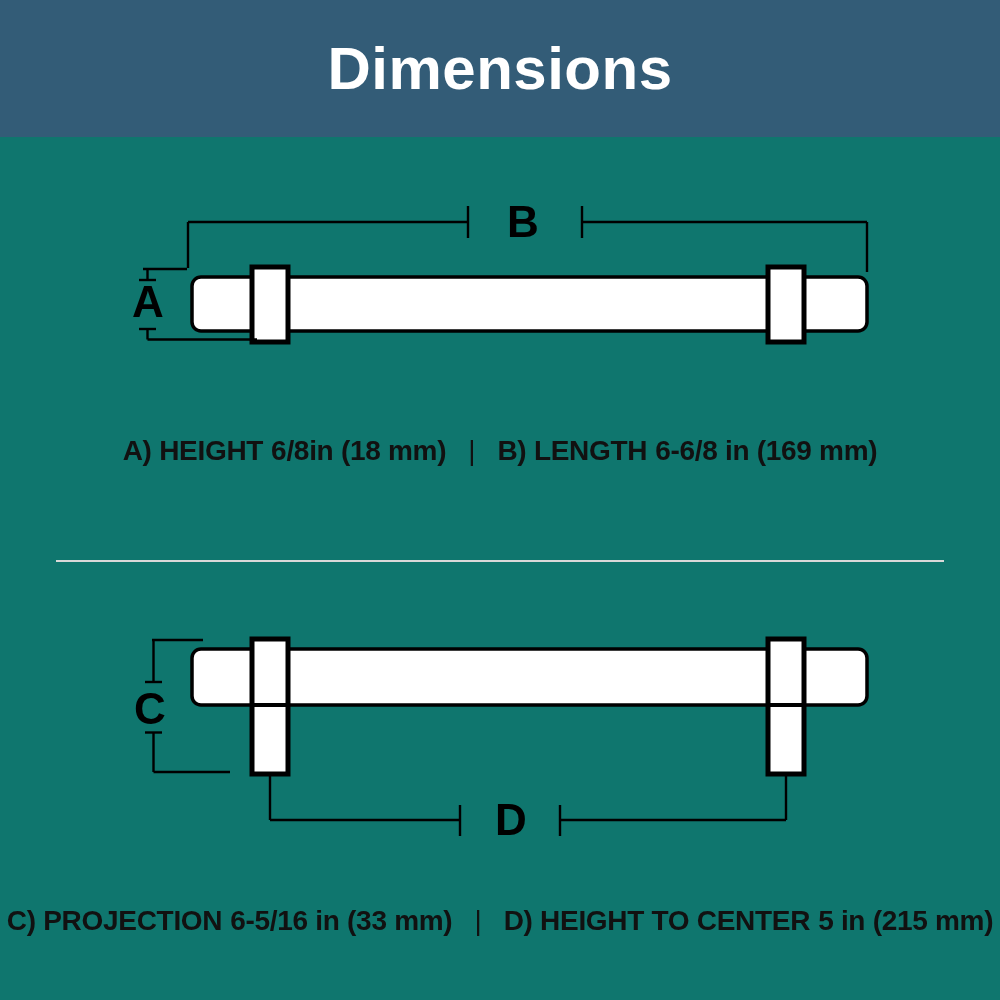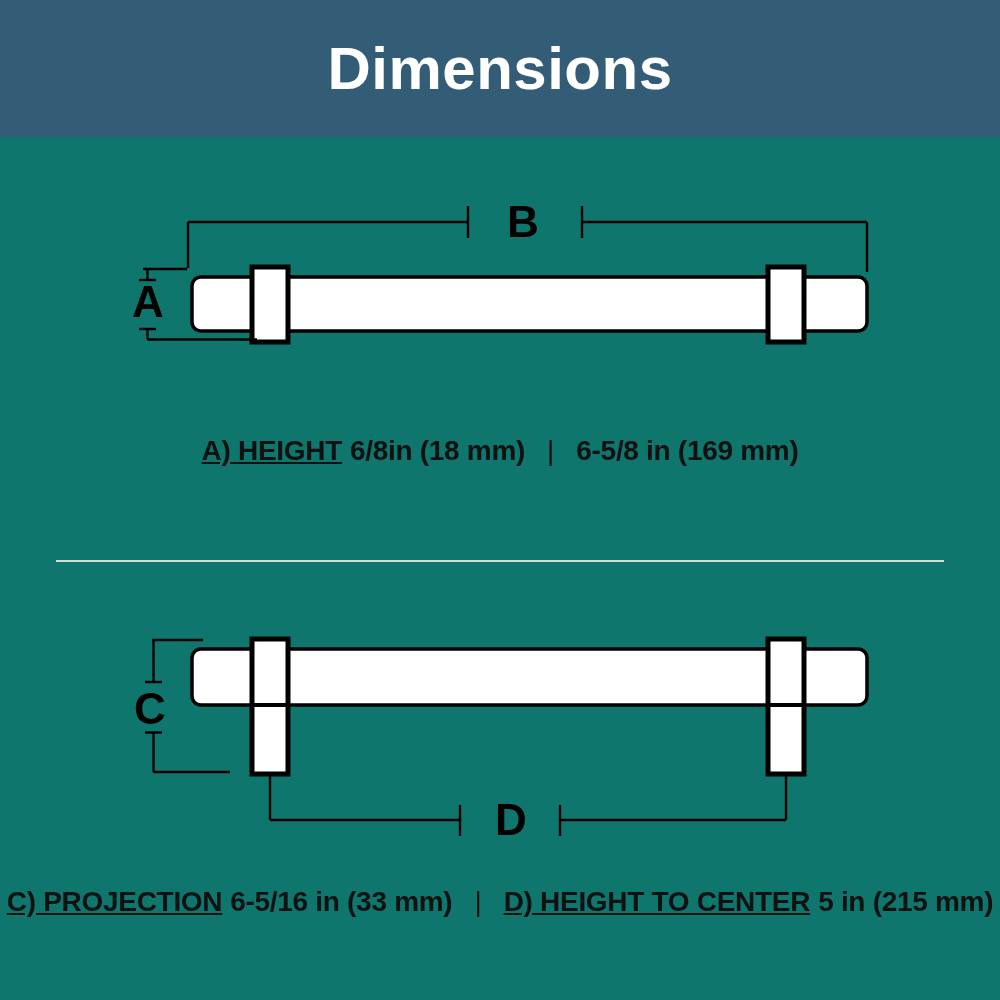--- a/index.html
+++ b/index.html
@@ -40,22 +40,22 @@
     width: 1000px;
     display: flex;
     justify-content: center;
     align-items: baseline;
     gap: 8px;
     font-size: 28px;
     color: #111111;
     white-space: nowrap;
   }
   .caption.top { top: 435px; }
-  .caption.bottom { top: 886px; align-items: center; }
-  .caption .b { font-weight: bold; letter-spacing: -0.3px; text-decoration: underline; }
+  .caption.bottom { top: 905px; align-items: center; }
+  .caption .b { font-weight: bold; letter-spacing: -0.3px; }
   .caption .v { font-weight: bold; letter-spacing: -0.3px; }
   .caption .sep { font-weight: normal; margin: 0 14px; }
   .divider {
     position: absolute;
     top: 560px;
     left: 56px;
     width: 888px;
     height: 2px;
     background: #D9D9D9;
   }
@@ -104,21 +104,22 @@
       <line class="thin" x1="147.5" y1="179" x2="147.5" y2="189.5"></line>
       <line class="thin" x1="147.5" y1="189.5" x2="257" y2="189.5"></line>
     </g>
     <text x="148" y="167" text-anchor="middle">A</text>
   </svg>
 
   <div class="caption top">
     <span class="b">A) HEIGHT</span>
     <span class="v">6/8in (18 mm)</span>
     <span class="sep">|</span>
-    <span class="v">6-5/8 in (169 mm)</span>
+    <span class="b">B) LENGTH</span>
+    <span class="v">6-6/8 in (169 mm)</span>
   </div>
 
   <div class="divider"></div>
 
   <svg class="diagram bottom" viewBox="0 0 1000 260" xmlns="http://www.w3.org/2000/svg">
 
     <rect class="shape" x="192" y="49" width="675" height="56" rx="9"></rect>
 
     <rect class="post" x="252" y="39" width="36" height="135"></rect>
     <rect class="post" x="768" y="39" width="36" height="135"></rect>

